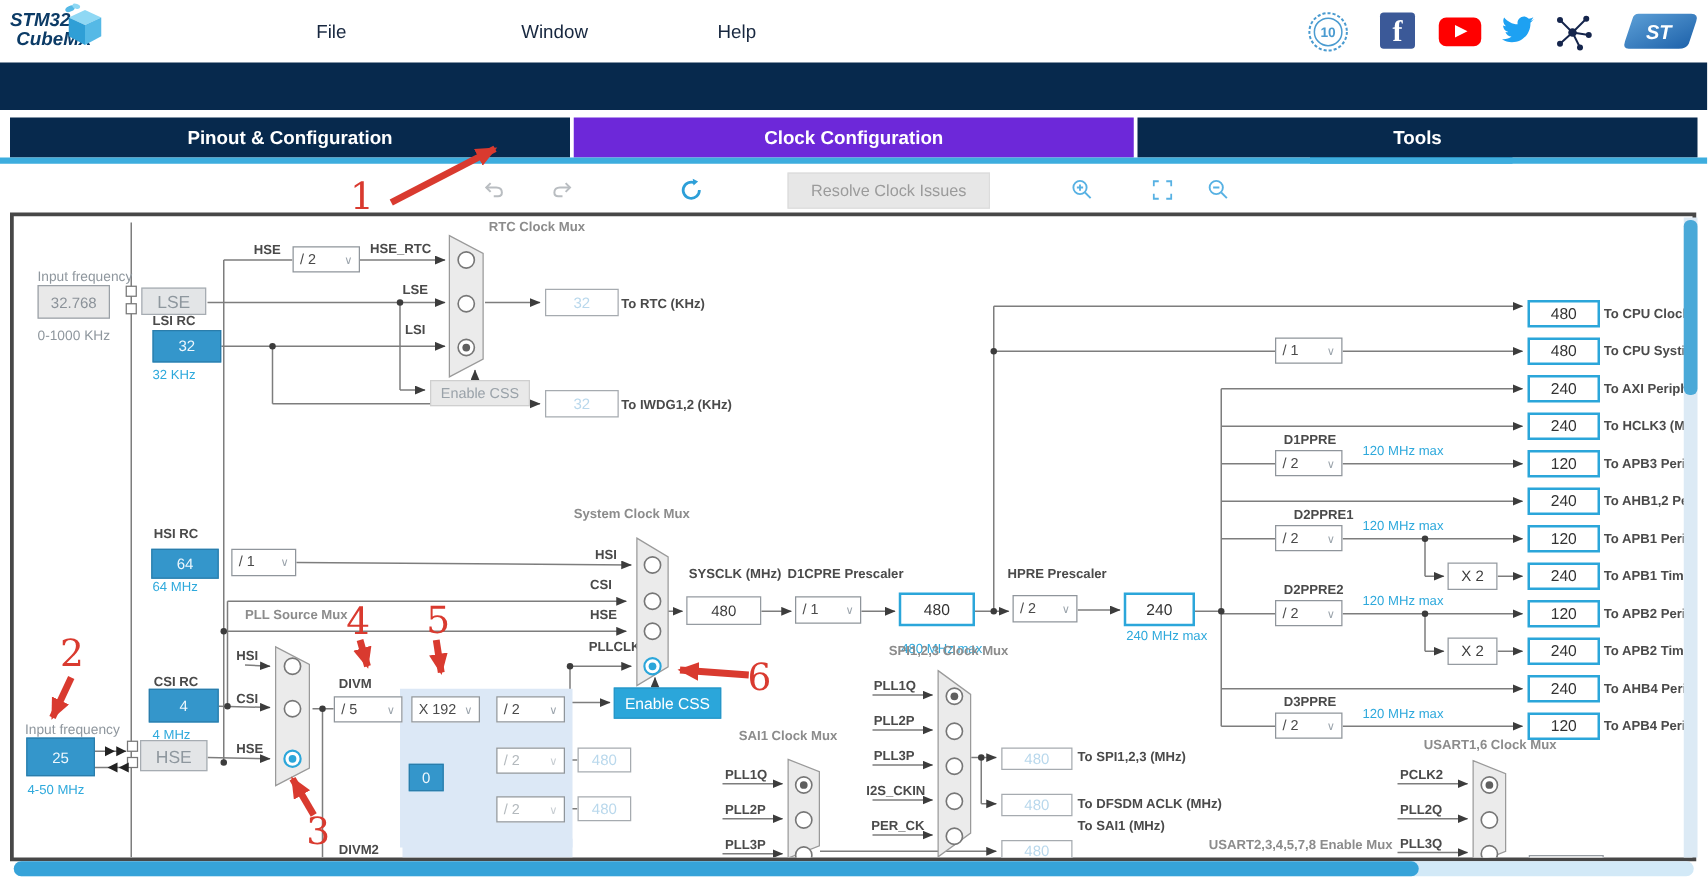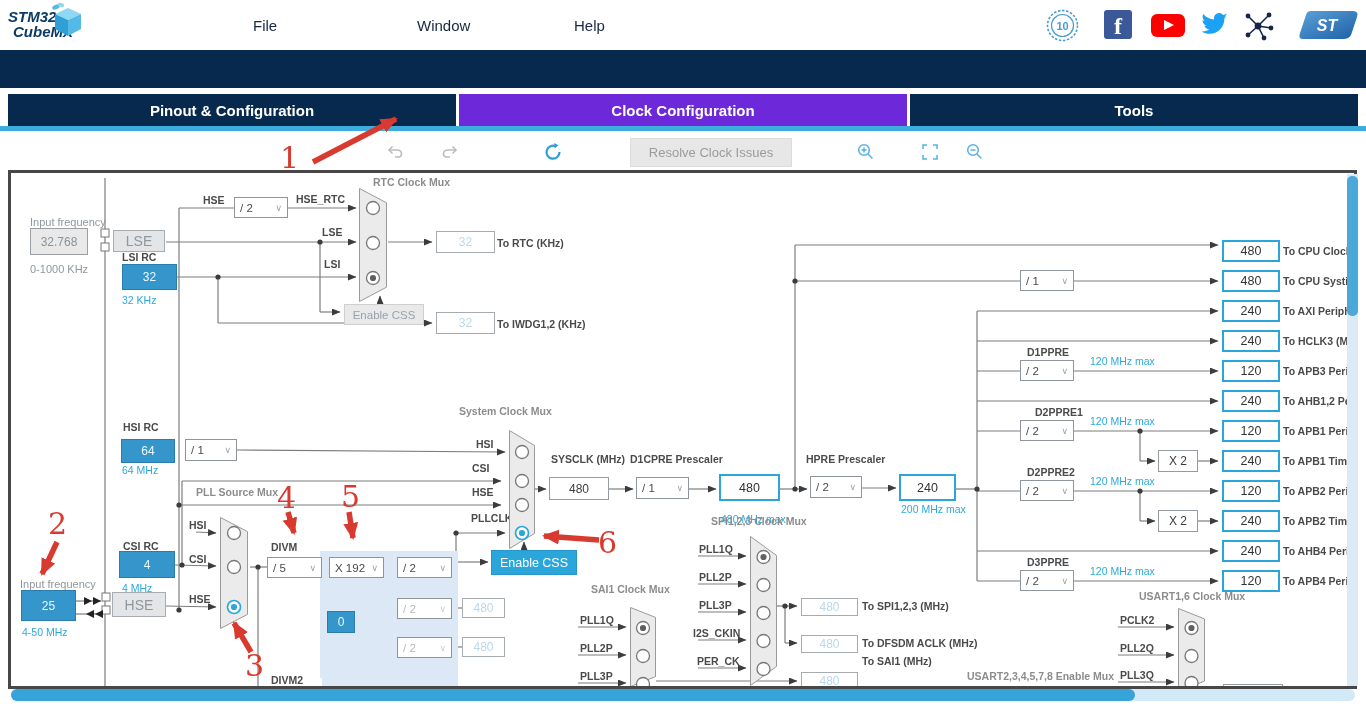--- a/index.html
+++ b/index.html
@@ -306,21 +306,21 @@
         <path d="M94,610 l-8,4 l8,4 z" fill="#222" transform="translate(-11,-173)"></path>
         <path d="M103,610 l-8,4 l8,4 z" fill="#222" transform="translate(-11,-173)"></path>
       </svg>
     <div id="nodes" style="width:1343px;height:513px;">
         <div class="lbl g" style="left: 19px; top: 43px;">Input frequency</div>
         <div class="lbl g" style="left: 19px; top: 90px;">0-1000 KHz</div>
         <div class="lbl d" style="left: 111px; top: 78px;">LSI RC</div>
         <div class="lbl b" style="left: 111px; top: 121px;">32 KHz</div>
         <div class="lbl d" style="left: 192px; top: 21px;">HSE</div>
         <div class="lbl d" style="left: 285px; top: 20px;">HSE_RTC</div>
-        <div class="lbl t" style="left: 317px; top: 3px; padding-left: 45px;">RTC Clock Mux</div>
+        <div class="lbl t" style="left: 335px; top: 3px; padding-left: 45px;">RTC Clock Mux</div>
         <div class="lbl d" style="left: 311px; top: 53px;">LSE</div>
         <div class="lbl d" style="left: 313px; top: 85px;">LSI</div>
         <div class="lbl d" style="left: 486px; top: 64px;">To RTC (KHz)</div>
         <div class="lbl d" style="left: 486px; top: 145px;">To IWDG1,2 (KHz)</div>
         <div class="lbl d" style="left: 112px; top: 248px;">HSI RC</div>
         <div class="lbl b" style="left: 111px; top: 291px;">64 MHz</div>
         <div class="lbl d" style="left: 112px; top: 367px;">CSI RC</div>
         <div class="lbl b" style="left: 111px; top: 409px;">4 MHz</div>
         <div class="lbl g" style="left: 9px; top: 405px;">Input frequency</div>
         <div class="lbl b" style="left: 11px; top: 453px;">4-50 MHz</div>
@@ -339,21 +339,21 @@
         <div class="lbl t" style="left: 448px; top: 232px;">System Clock Mux</div>
         <div class="lbl d" style="left: 465px; top: 265px;">HSI</div>
         <div class="lbl d" style="left: 461px; top: 289px;">CSI</div>
         <div class="lbl d" style="left: 461px; top: 313px;">HSE</div>
         <div class="lbl d" style="left: 460px; top: 339px;">PLLCLK</div>
         <div class="lbl d" style="left: 540px; top: 280px;">SYSCLK (MHz)</div>
         <div class="lbl d" style="left: 619px; top: 280px;">D1CPRE Prescaler</div>
         <div class="lbl b" style="left: 710px; top: 340px;">480 MHz max</div>
         <div class="lbl t" style="left: 700px; top: 342px;">SPI1,2,3 Clock Mux</div>
         <div class="lbl d" style="left: 795px; top: 280px;">HPRE Prescaler</div>
-        <div class="lbl b" style="left: 890px; top: 330px;">200 MHz max</div>
+        <div class="lbl b" style="left: 890px; top: 330px;">240 MHz max</div>
         <div class="lbl t" style="left: 580px; top: 410px;">SAI1 Clock Mux</div>
         <div class="lbl d" style="left: 569px; top: 441px;">PLL1Q</div>
         <div class="lbl d" style="left: 569px; top: 469px;">PLL2P</div>
         <div class="lbl d" style="left: 569px; top: 497px;">PLL3P</div>
         <div class="lbl d" style="left: 688px; top: 370px;">PLL1Q</div>
         <div class="lbl d" style="left: 688px; top: 398px;">PLL2P</div>
         <div class="lbl d" style="left: 688px; top: 426px;">PLL3P</div>
         <div class="lbl d" style="left: 682px; top: 454px;">I2S_CKIN</div>
         <div class="lbl d" style="left: 686px; top: 482px;">PER_CK</div>
         <div class="lbl d" style="left: 851px; top: 427px;">To SPI1,2,3 (MHz)</div>

